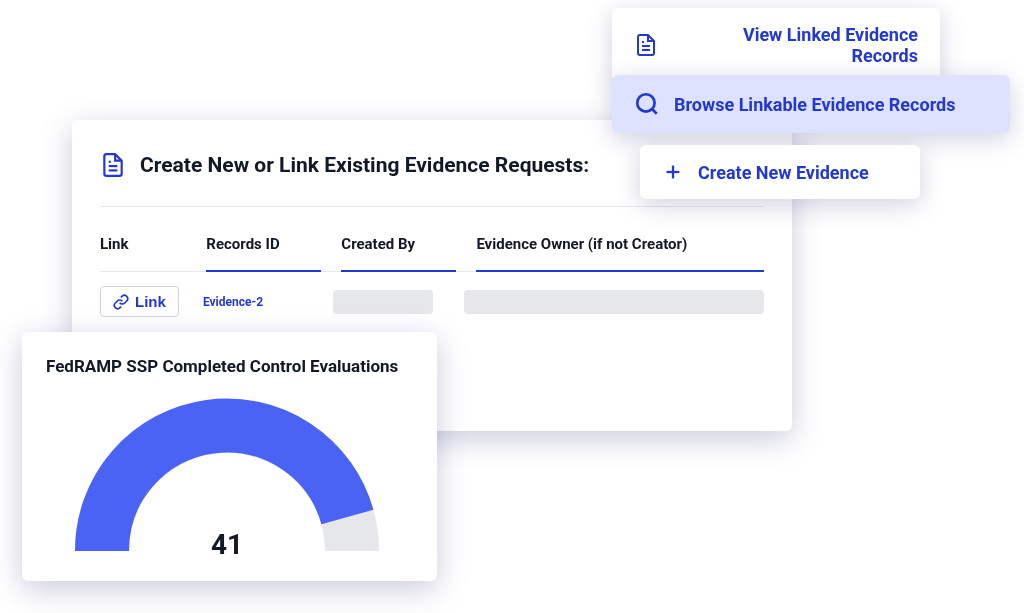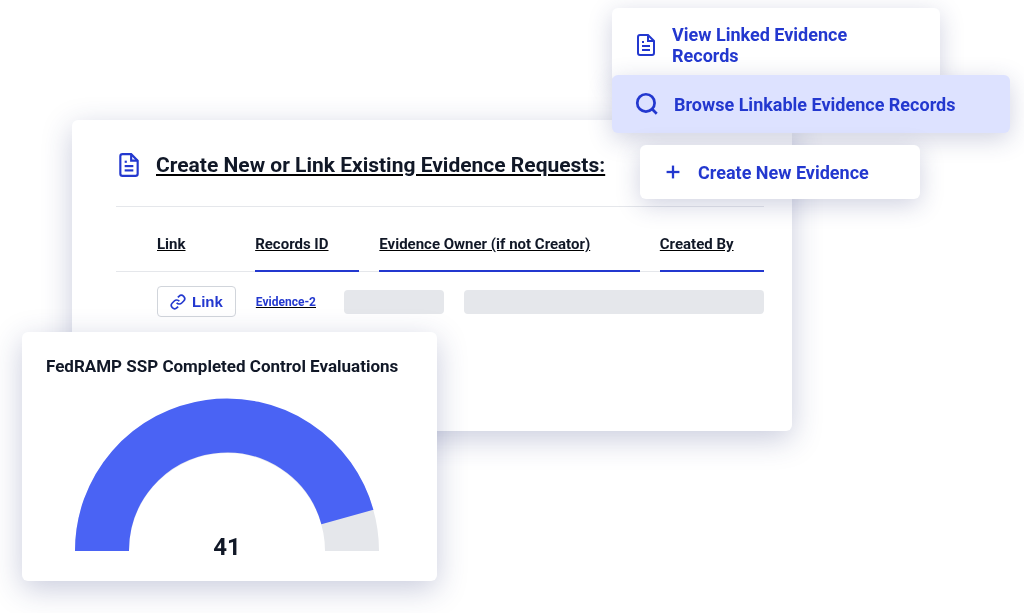--- a/index.html
+++ b/index.html
@@ -17,22 +17,21 @@
     
     
     .main-card {
       position: absolute;
       top: 120px;
       left: 72px;
       width: 720px;
       background: #ffffff;
       border-radius: 6px;
       box-shadow: 0 8px 30px rgba(40, 50, 120, 0.25);
-      padding: 32px 28px 100px 44px;
-      text-decoration: underline;
+      padding: 32px 28px 100px 28px;
     }
     
     .main-card-header {
       display: flex;
       align-items: center;
       gap: 14px;
       padding-bottom: 28px;
       border-bottom: 1px solid #e5e7eb;
     }
     
@@ -55,21 +54,21 @@
     }
     
     .table-header-cell {
       font-size: 15px;
       font-weight: 700;
       color: #111827;
       position: relative;
       padding-bottom: 8px;
     }
     
-    .col-link { width: 90px; margin-left: 41px; }
+    .col-link { width: 90px; }
     .col-request { width: 120px; }
     .col-created { width: 120px; }
     .col-owner { width: 300px; }
     
     .table-header-cell.underlined::after {
       content: '';
       position: absolute;
       bottom: -11px;
       left: 0;
       right: 0;
@@ -136,21 +135,21 @@
       display: flex;
       justify-content: center;
       position: relative;
     }
     
     .gauge-value {
       position: absolute;
       bottom: 0;
       left: 50%;
       transform: translateX(-50%);
-      font-size: 24px;
+      font-size: 28px;
       font-weight: 700;
       color: #111827;
     }
     
     
     .menu-button {
       position: absolute;
       display: flex;
       align-items: center;
       gap: 14px;
@@ -164,21 +163,21 @@
     .menu-button.selected {
       background: #dde2ff;
     }
     
     .menu-button-text {
       font-size: 18px;
       font-weight: 700;
       color: #2338cf;
     }
     
-    .menu-1 { top: 8px; left: 612px; width: 328px; }
+    .menu-1 { top: 8px; left: 612px; width: 328px; text-align: right; }
     .menu-2 { top: 75px; left: 612px; width: 398px; }
     .menu-3 { top: 145px; left: 612px; width: 280px; margin-left: 28px; }
     
     
     .icon-document {
       width: 24px;
       height: 24px;
       flex-shrink: 0;
     }
     .icon-document-lg {
@@ -216,22 +215,22 @@
         <line x1="8" y1="9" x2="10" y2="9"></line>
       </svg>
     </span>
     <span class="main-card-title">Create New or Link Existing Evidence Requests:</span>
   </div>
 
   <div class="table-container">
     <div class="table-header">
       <div class="table-header-cell col-link">Link</div>
       <div class="table-header-cell col-request underlined">Records ID</div>
+      <div class="table-header-cell col-created underlined">Created By</div>
       <div class="table-header-cell col-owner underlined">Evidence Owner (if not Creator)</div>
-      <div class="table-header-cell col-created underlined">Created By</div>
     </div>
 
     <div class="table-row">
       <div class="col-link">
         <button class="link-button">
           <span class="icon-link">
             <svg viewBox="0 0 24 24" fill="none" stroke="#2338cf" stroke-width="2.5">
               <path d="M10 13a5 5 0 0 0 7.54.54l3-3a5 5 0 0 0-7.07-7.07l-1.72 1.71"></path>
               <path d="M14 11a5 5 0 0 0-7.54-.54l-3 3a5 5 0 0 0 7.07 7.07l1.71-1.71"></path>
             </svg>

